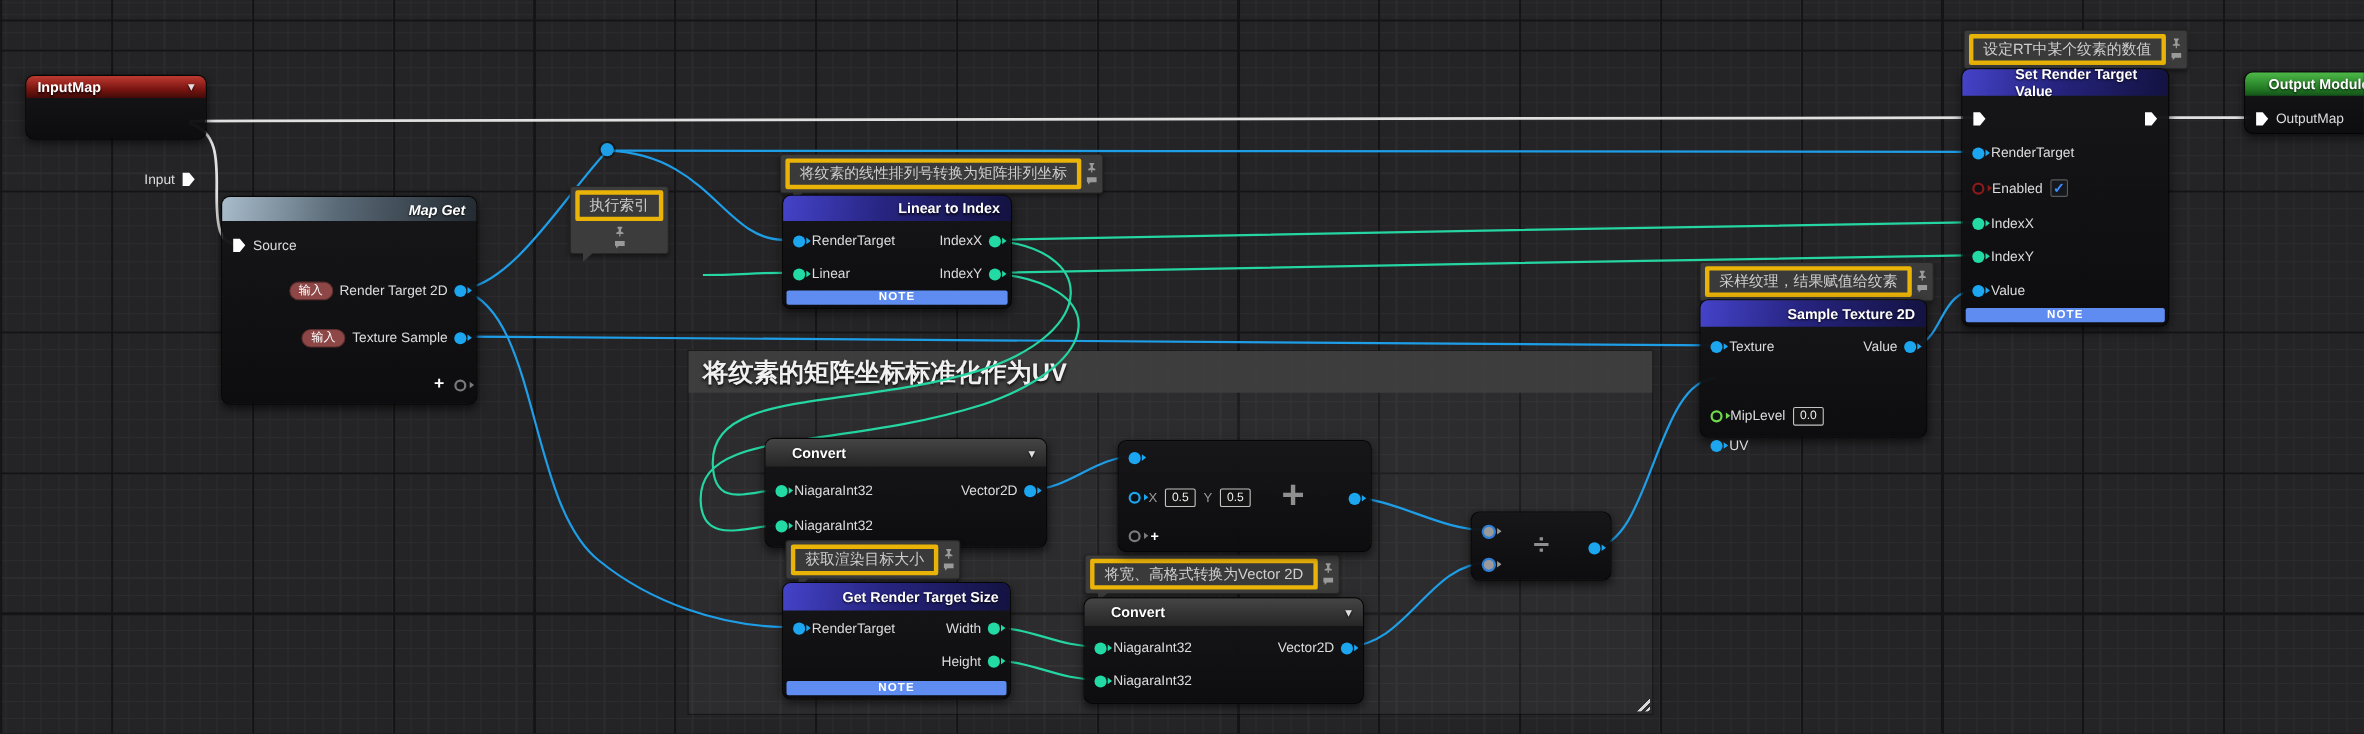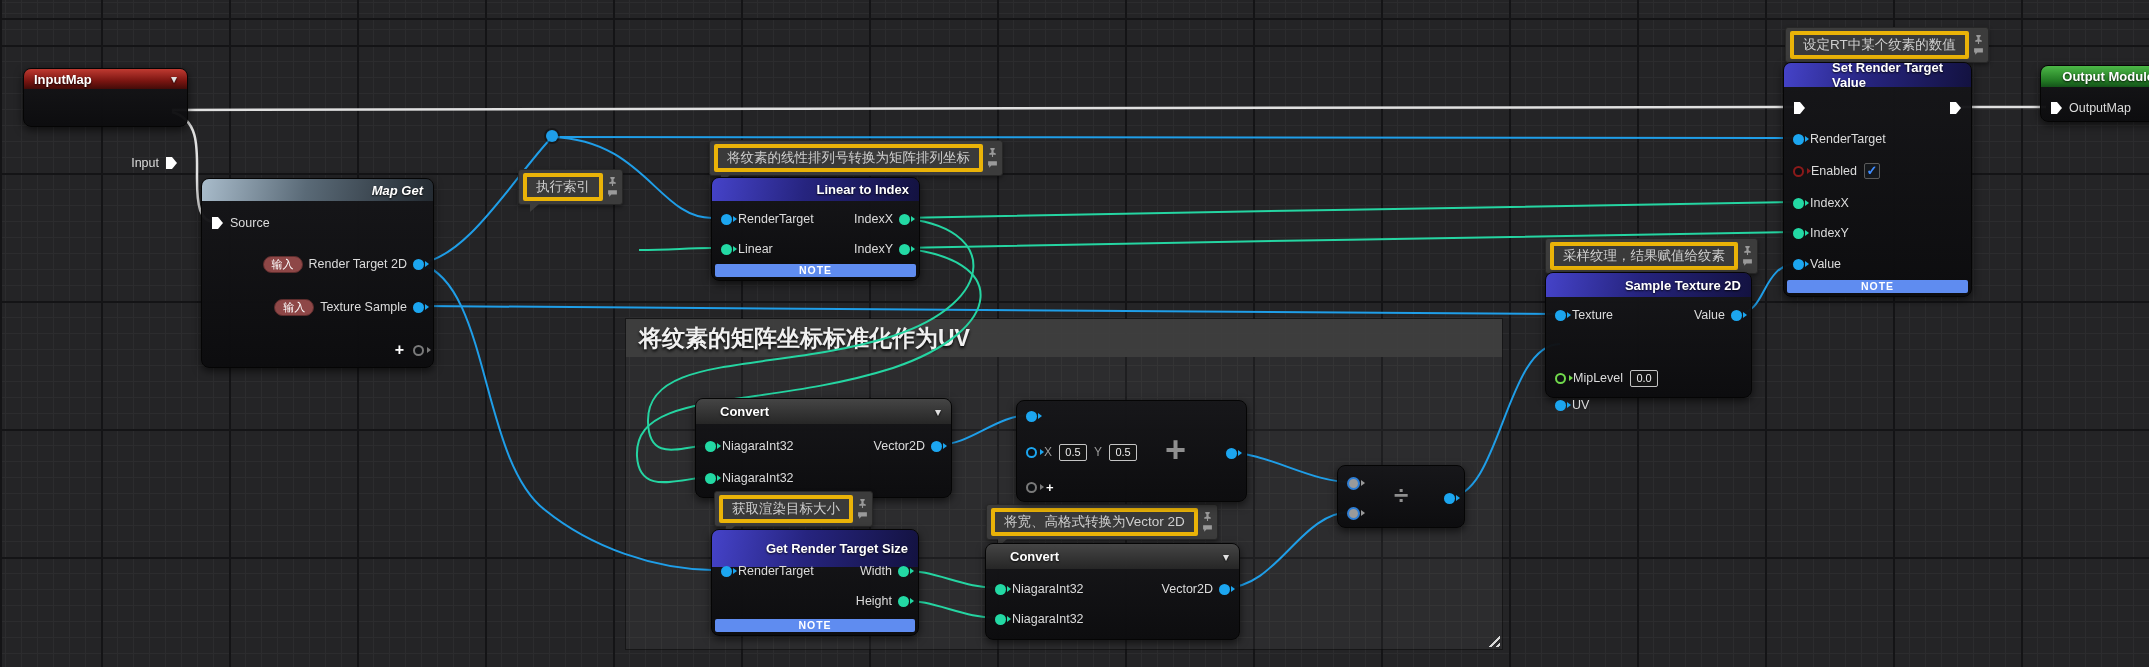--- a/index.html
+++ b/index.html
@@ -148,21 +148,21 @@
       <span class="badge">输入</span>
       <span>Texture Sample</span>
       <span class="pin p-blue"></span>
     </div>
     <div class="prow out-row" style="top:159px;gap:9px;">
       <span class="plusw">+</span>
       <span class="pin p-gray-h"></span>
     </div>
   </div>
 
-  <div class="bubble" style="left:518px;top:169px;">
+  <div class="bubble" style="left:518px;top:169px;flex-direction:column;">
     <div class="btext">执行索引</div>
     <div class="bicons">
       <svg width="11" height="11" viewBox="0 0 10 10">
           <path d="M3 1h4v1L6 3v2l2 1v1H5.5v2h-1V7H2V6l2-1V3L3 2z" fill="#9a9a9a"></path>
         </svg>
       <svg width="11" height="9" viewBox="0 0 10 8">
           <path d="M1 1h8v4H4L2 7V5H1z" fill="#9a9a9a"></path>
         </svg>
     </div>
     <div class="tail"></div>
@@ -229,21 +229,21 @@
       <svg width="11" height="11" viewBox="0 0 10 10">
           <path d="M3 1h4v1L6 3v2l2 1v1H5.5v2h-1V7H2V6l2-1V3L3 2z" fill="#9a9a9a"></path>
         </svg>
       <svg width="11" height="9" viewBox="0 0 10 8">
           <path d="M1 1h8v4H4L2 7V5H1z" fill="#9a9a9a"></path>
         </svg>
     </div>
     <div class="tail"></div>
   </div>
   <div class="node" style="left:711px;top:529px;width:208px;height:107px;">
-    <div class="nhdr h-indigo" style="height:37px;">
+    <div class="nhdr h-indigo" style="height:25px;">
       <span>Get Render Target Size</span>
     </div>
     <div class="prow in-row" style="top:29px;">
       <span class="pin p-blue"></span>
       <span>RenderTarget</span>
     </div>
     <div class="prow out-row" style="top:29px;">
       <span>Width</span>
       <span class="pin p-green"></span>
     </div>

